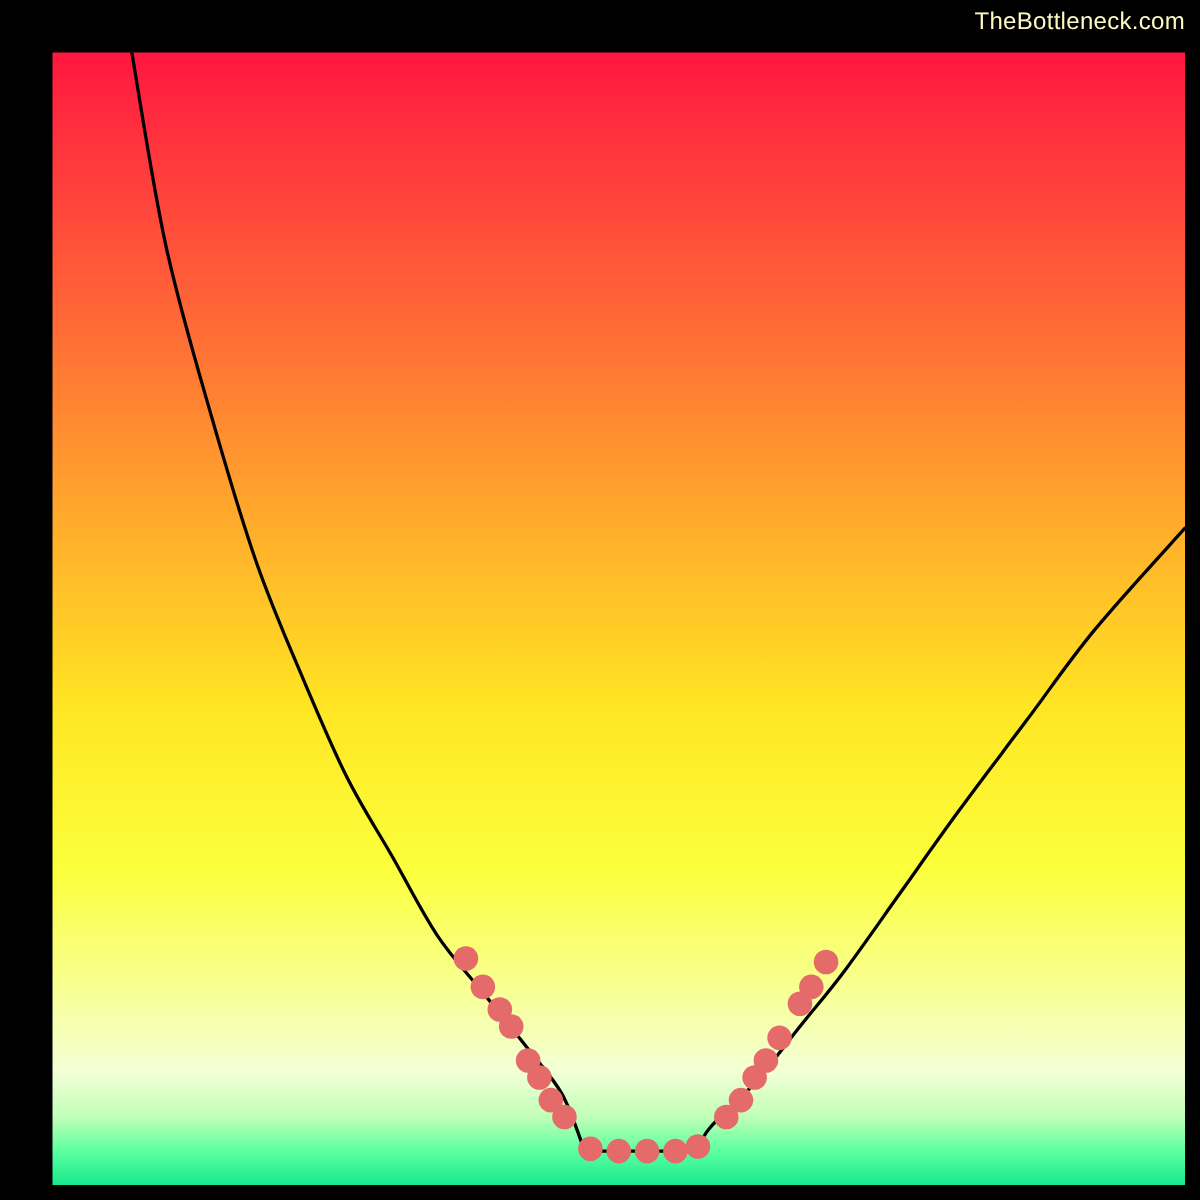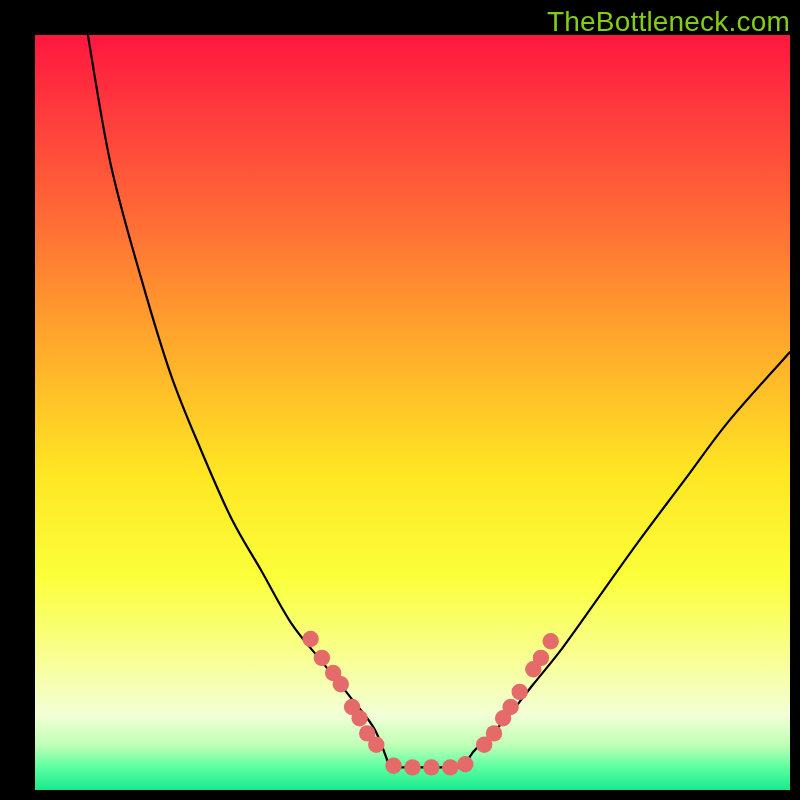--- a/index.html
+++ b/index.html
@@ -36,22 +36,22 @@
       #f3ffd6 90%,
       #c1ffb7 94%,
       #5cffa0 97%,
       #18e98e 100%
     );
   }
   .watermark {
     position: absolute;
     top: 6px;
     right: 10px;
-    color: #84cc16;
-    font-size: 28px;
+    color: #fef9c3;
+    font-size: 16px;
     letter-spacing: 0.2px;
     font-weight: 500;
     user-select: none;
   }
   svg.overlay {
     position: absolute;
     left: 0;
     top: 0;
     width: 755px;
     height: 755px;

